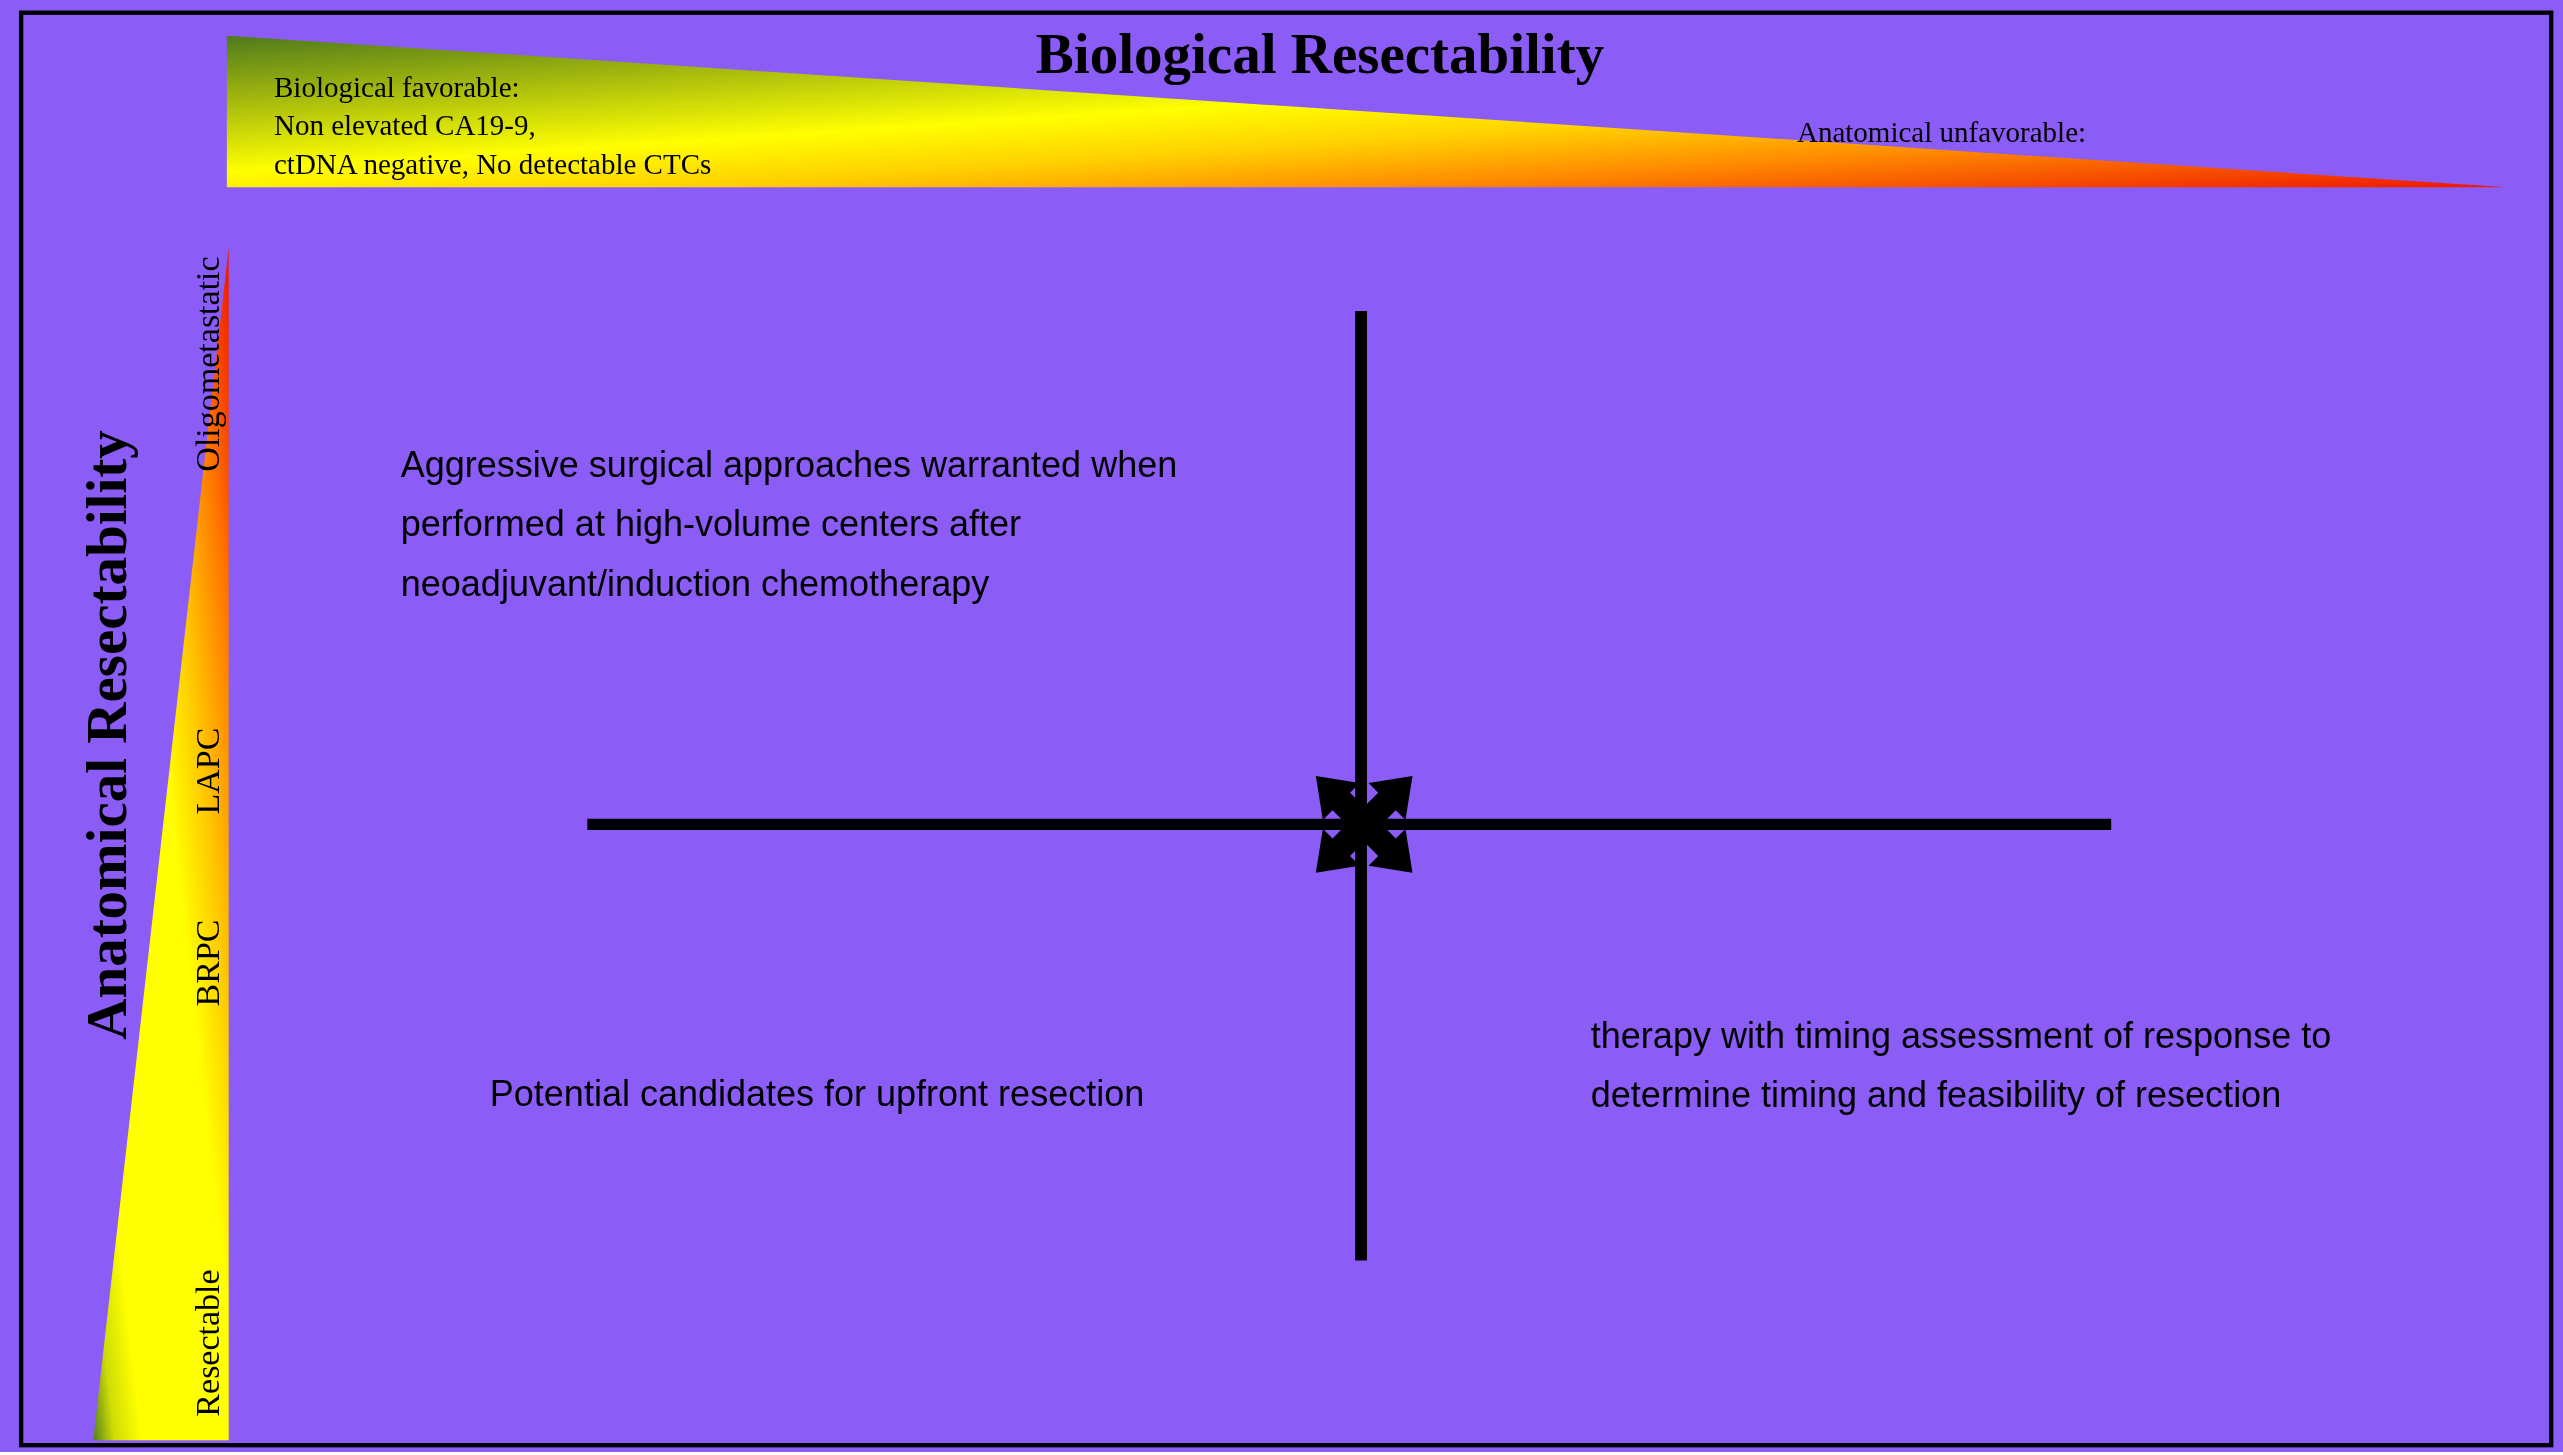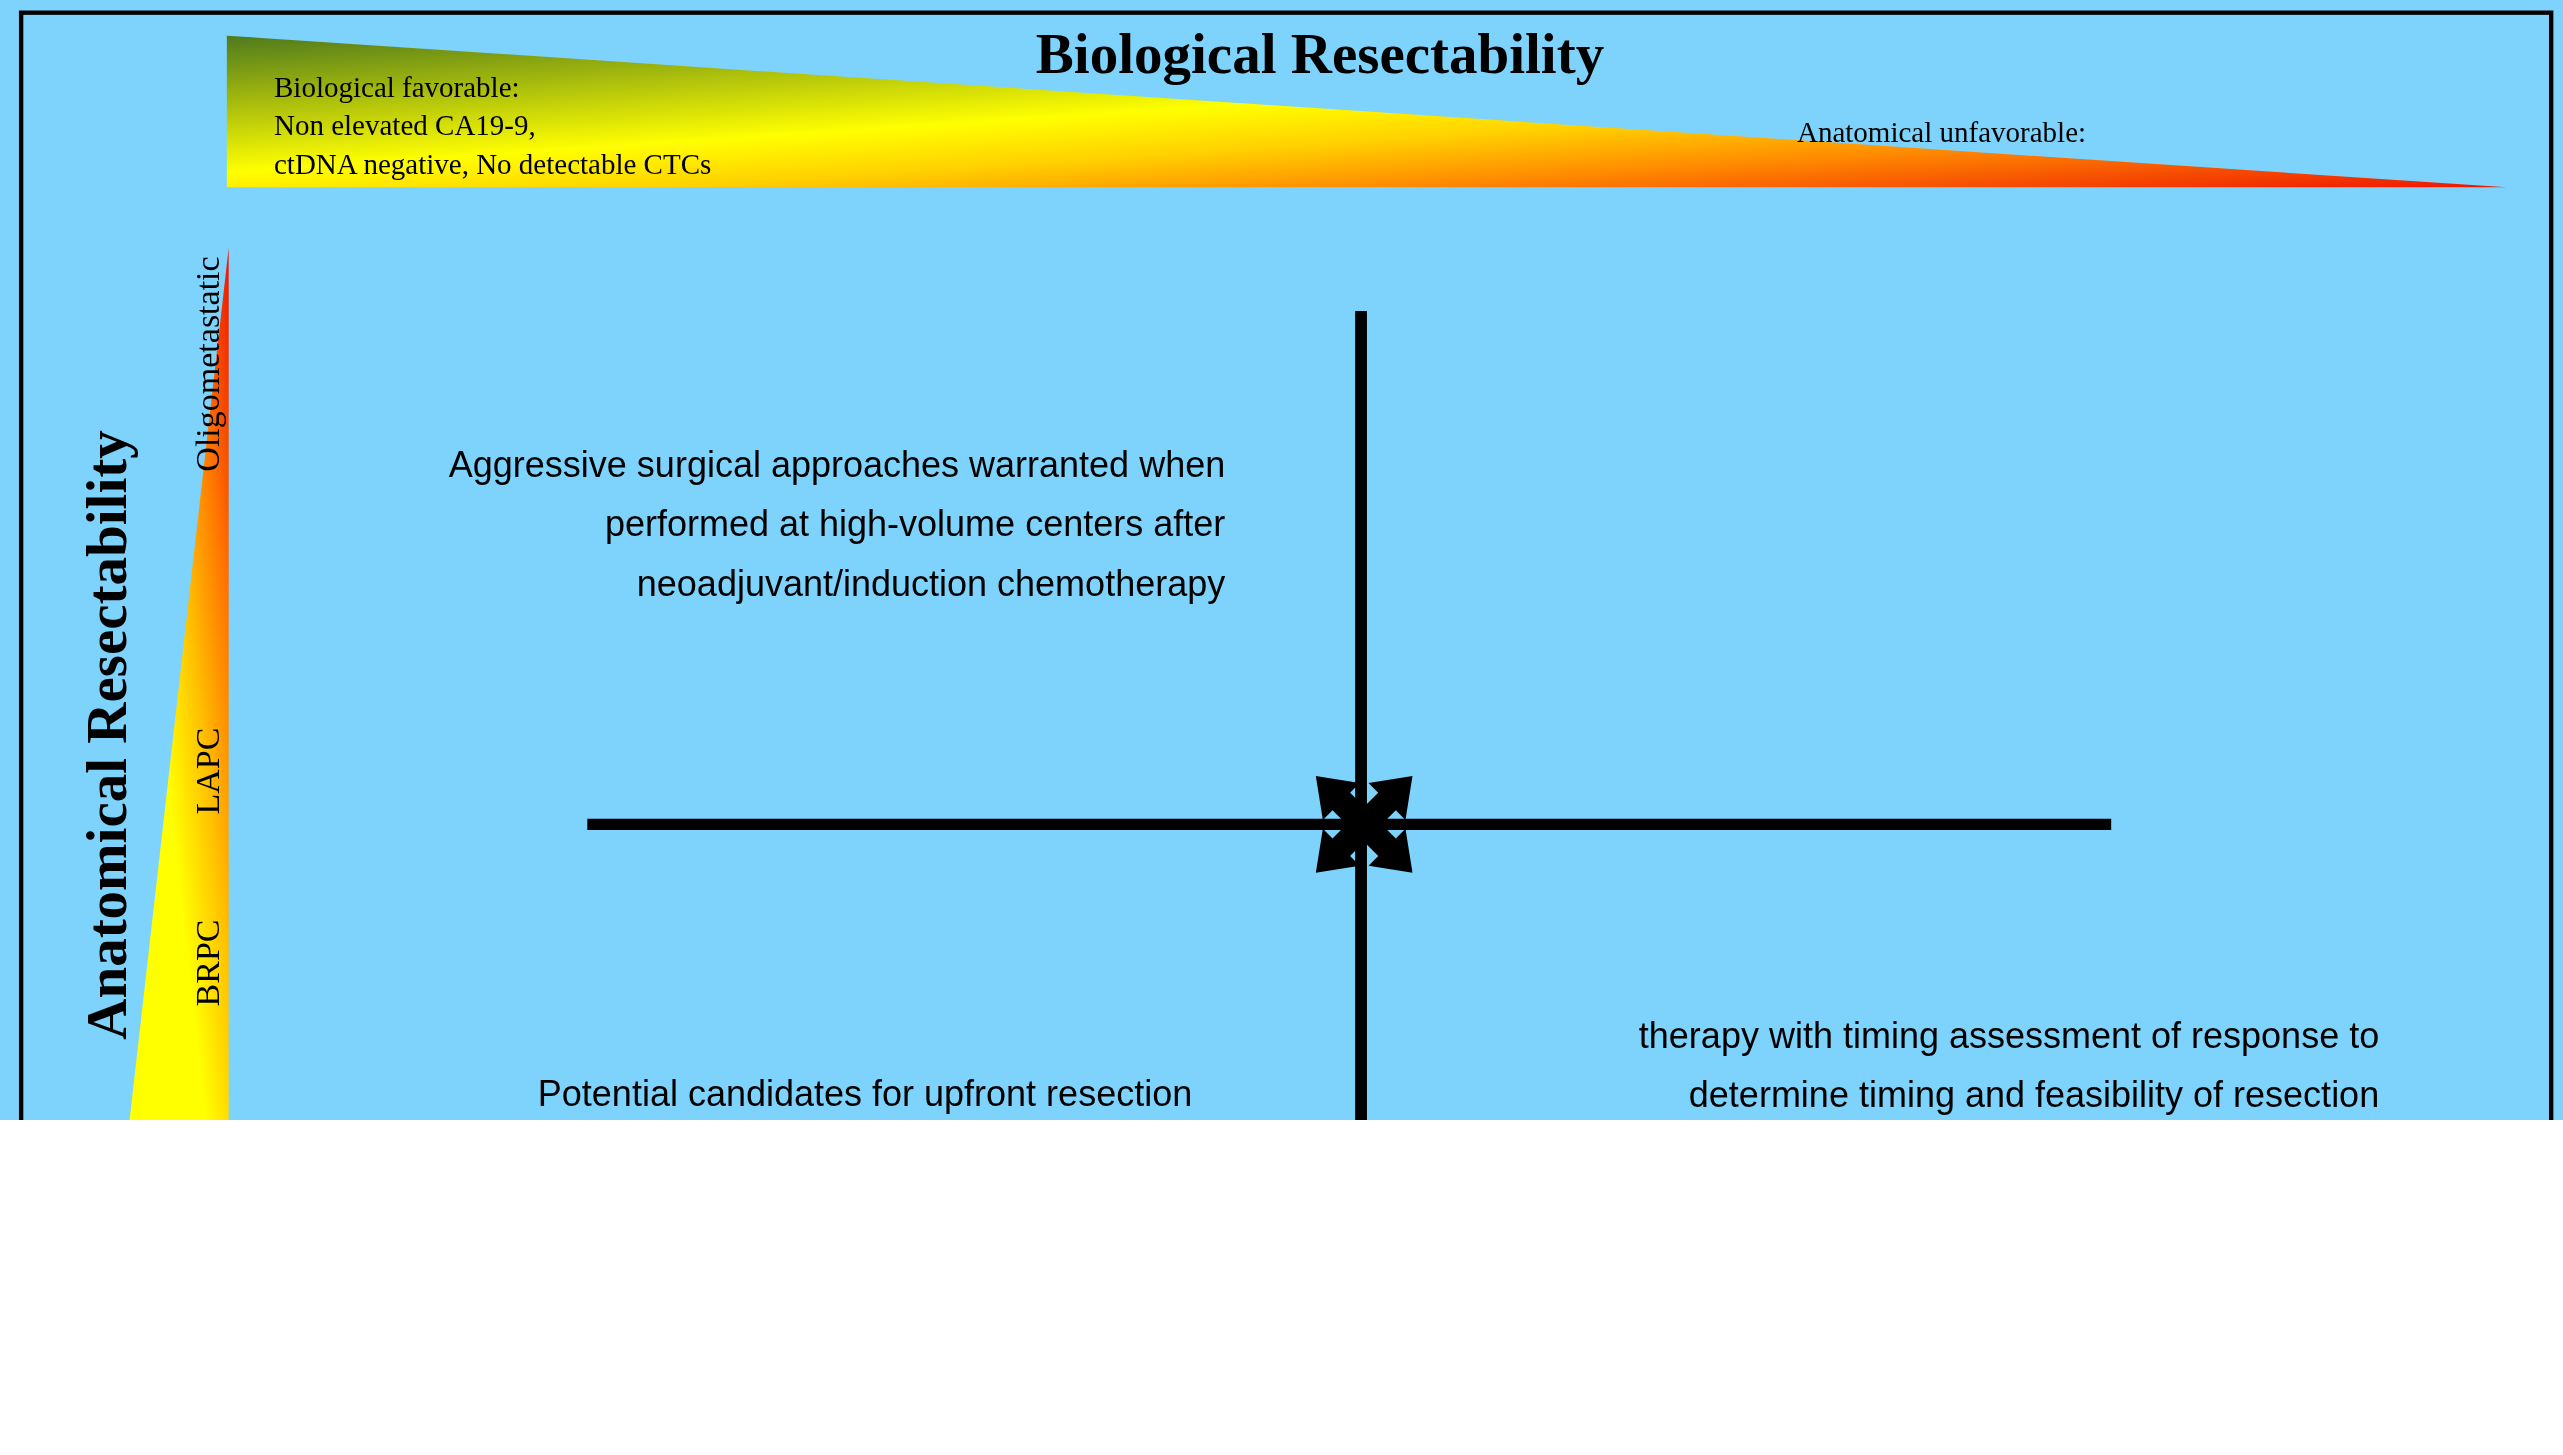--- a/index.html
+++ b/index.html
@@ -1,27 +1,27 @@
 <!DOCTYPE html>
 <html style="font-size:10px"><head>
 <meta charset="utf-8">
 <style>
   html,body{margin:0;padding:0;background:#fff;}
-  #canvas{position:relative;width:2563px;height:1120px;background:#7dd3fc;overflow:hidden;
+  #canvas{position:relative;width:2563px;height:1452px;background:#8b5cf6;overflow:hidden;
           font-family:"Liberation Serif", serif;color:#000;}
   #layer-svg{position:absolute;left:0;top:0;width:2563px;height:1456px;}
   .abs{position:absolute;}
   .serif{font-family:"Liberation Serif", serif;}
   .axis-title{font-weight:bold;font-size:57px;white-space:nowrap;}
   .top-title{left:1320px;top:21px;transform:translateX(-50%);}
   .left-title{left:106px;top:735px;transform:translate(-50%,-50%) rotate(-90deg);}
   .tick{font-size:34px;white-space:nowrap;transform:translate(-50%,-50%) rotate(-90deg);}
   .note{font-size:29px;line-height:1.32;white-space:nowrap;}
-  .quad{font-size:36px;line-height:1.65;text-align:right;transform:translateX(-50%);
-        font-family:"Liberation Sans", sans-serif;white-space:nowrap;margin-left:48px;}
+  .quad{font-size:36px;line-height:1.65;text-align:left;transform:translateX(-50%);
+        font-family:"Liberation Sans", sans-serif;white-space:nowrap;}
 </style>
 </head>
 <body>
 
 <div id="canvas">
 
   <svg id="layer-svg" viewBox="0 0 4124 2342">
     <defs>
       <linearGradient id="topWedgeGrad" x1="0" y1="0" x2="1" y2="1">
         <stop offset="0" stop-color="#4e7a1d"></stop>

